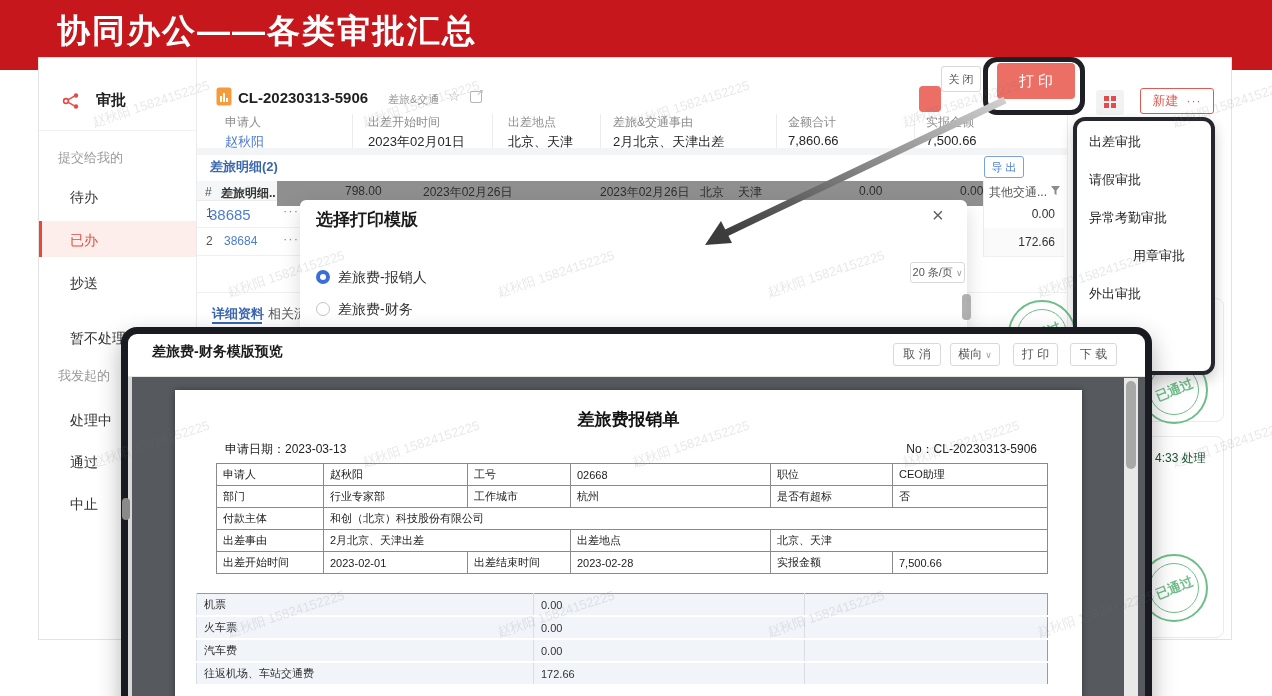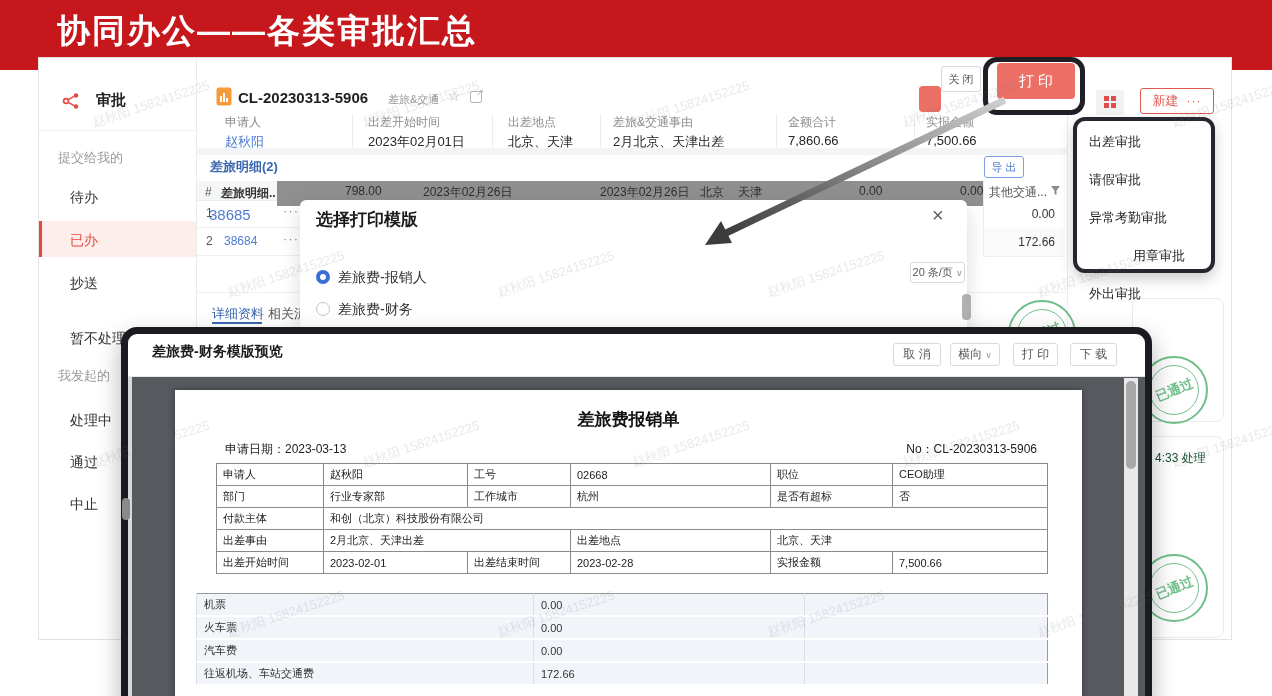--- a/index.html
+++ b/index.html
@@ -136,21 +136,21 @@
       <polygon points="0,0 9,0 5.5,4.5 5.5,9 3.5,8 3.5,4.5" fill="#8c8c8c"></polygon>
     </svg>
   </div>
   <div class="abs" style="left:983px;top:200px;width:80px;height:28px;background:#fff;border-left:1px solid #ececec;border-bottom:1px solid #f0f0f0;">
     <span style="position:absolute;right:9px;top:7px;font-size:12px;color:#333;">0.00</span>
   </div>
   <div class="abs" style="left:983px;top:228px;width:80px;height:28px;background:#fafafa;border-left:1px solid #ececec;border-bottom:1px solid #f0f0f0;">
     <span style="position:absolute;right:9px;top:7px;font-size:12px;color:#333;">172.66</span>
   </div>
 
-  <div class="abs" style="left:212px;top:305px;font-size:13px;font-weight:normal;color:#3a66b0;">详细资料</div>
+  <div class="abs" style="left:212px;top:305px;font-size:13px;font-weight:bold;color:#3a66b0;">详细资料</div>
   <div class="abs" style="left:212px;top:322px;width:50px;height:2px;background:#3a66b0;"></div>
   <div class="abs" style="left:268px;top:305px;font-size:13px;color:#555;">相关流程</div>
 
   <div class="abs" style="left:1067px;top:58px;width:1px;height:580px;background:#ececec;"></div>
   <div class="abs" style="left:1096px;top:90px;width:28px;height:25px;background:#f1f2f4;border-radius:3px;">
     <div style="position:absolute;left:8px;top:6px;width:5px;height:5px;background:#e24c4c;"></div>
     <div style="position:absolute;left:15px;top:6px;width:5px;height:5px;background:#e24c4c;"></div>
     <div style="position:absolute;left:8px;top:13px;width:5px;height:5px;background:#e24c4c;"></div>
     <div style="position:absolute;left:15px;top:13px;width:5px;height:5px;background:#e24c4c;"></div>
   </div>
@@ -186,21 +186,21 @@
     <div class="radio" style="left:16px;top:102px;border:1px solid #c4c4c4;background:#fff;"></div>
     <div style="position:absolute;left:38px;top:101px;font-size:14px;color:#333;">差旅费-财务</div>
     <div style="position:absolute;left:662px;top:94px;width:9px;height:26px;background:#9e9e9e;border-radius:4px;opacity:.8;"></div>
   </div>
 
   <div class="btn abs" style="left:910px;top:262px;width:55px;height:21px;font-size:11px;z-index:22;gap:3px;">
     <span>20 条/页</span>
     <span style="color:#999;font-size:9px;">∨</span>
   </div>
 
-  <div class="abs" style="left:1073px;top:117px;width:142px;height:156px;background:#fff;border:4px solid #26262e;border-radius:12px;box-shadow:0 6px 14px rgba(0,0,0,0.2);z-index:25;box-sizing:border-box;">
+  <div class="abs" style="left:1073px;top:117px;width:142px;height:258px;background:#fff;border:4px solid #26262e;border-radius:12px;box-shadow:0 6px 14px rgba(0,0,0,0.2);z-index:25;box-sizing:border-box;">
     <div class="menu-item" style="top:12px;">出差审批</div>
     <div class="menu-item" style="top:50px;">请假审批</div>
     <div class="menu-item" style="top:88px;">异常考勤审批</div>
     <div class="menu-item" style="top:126px;margin-left:44px;">用章审批</div>
     <div class="menu-item" style="top:164px;">外出审批</div>
   </div>
 
   <div class="abs" style="left:919px;top:86px;width:22px;height:26px;background:#ec6f65;border-radius:4px;"></div>
   <div class="abs" style="left:983px;top:57px;width:102px;height:58px;background:#fff;border:5px solid #1f1f26;border-radius:14px;box-sizing:border-box;z-index:30;"></div>
   <div class="abs" style="left:997px;top:63px;width:78px;height:36px;background:#ec6f65;border-radius:4px;display:flex;align-items:center;justify-content:center;color:#fff;font-size:15px;z-index:31;">打 印</div>

